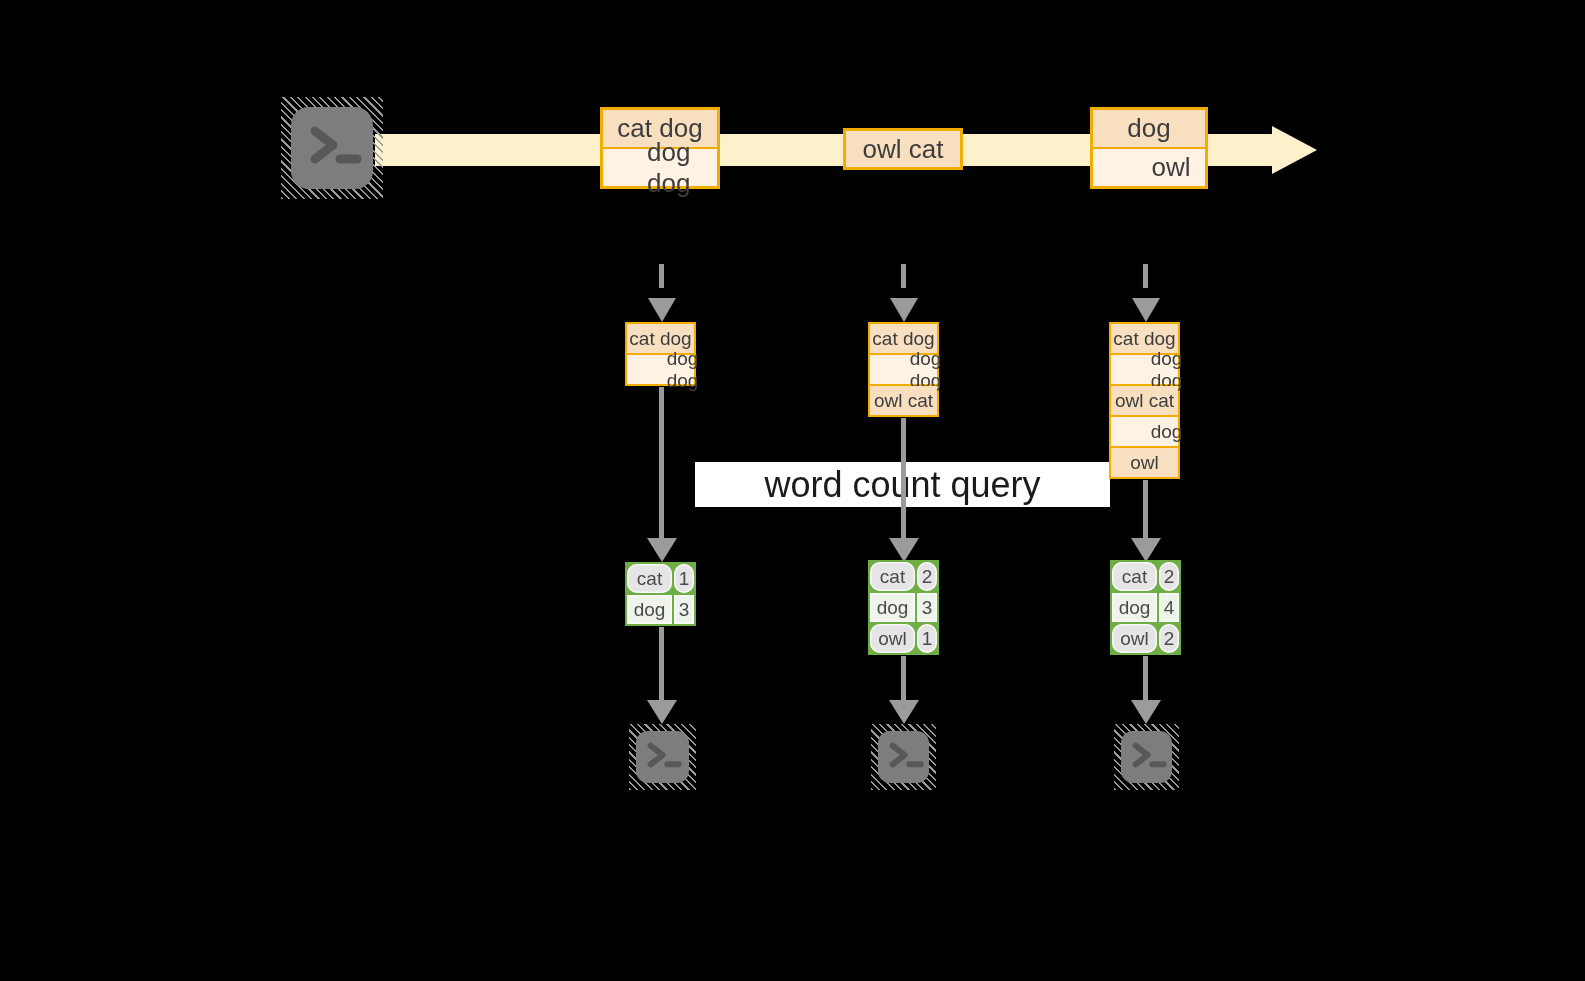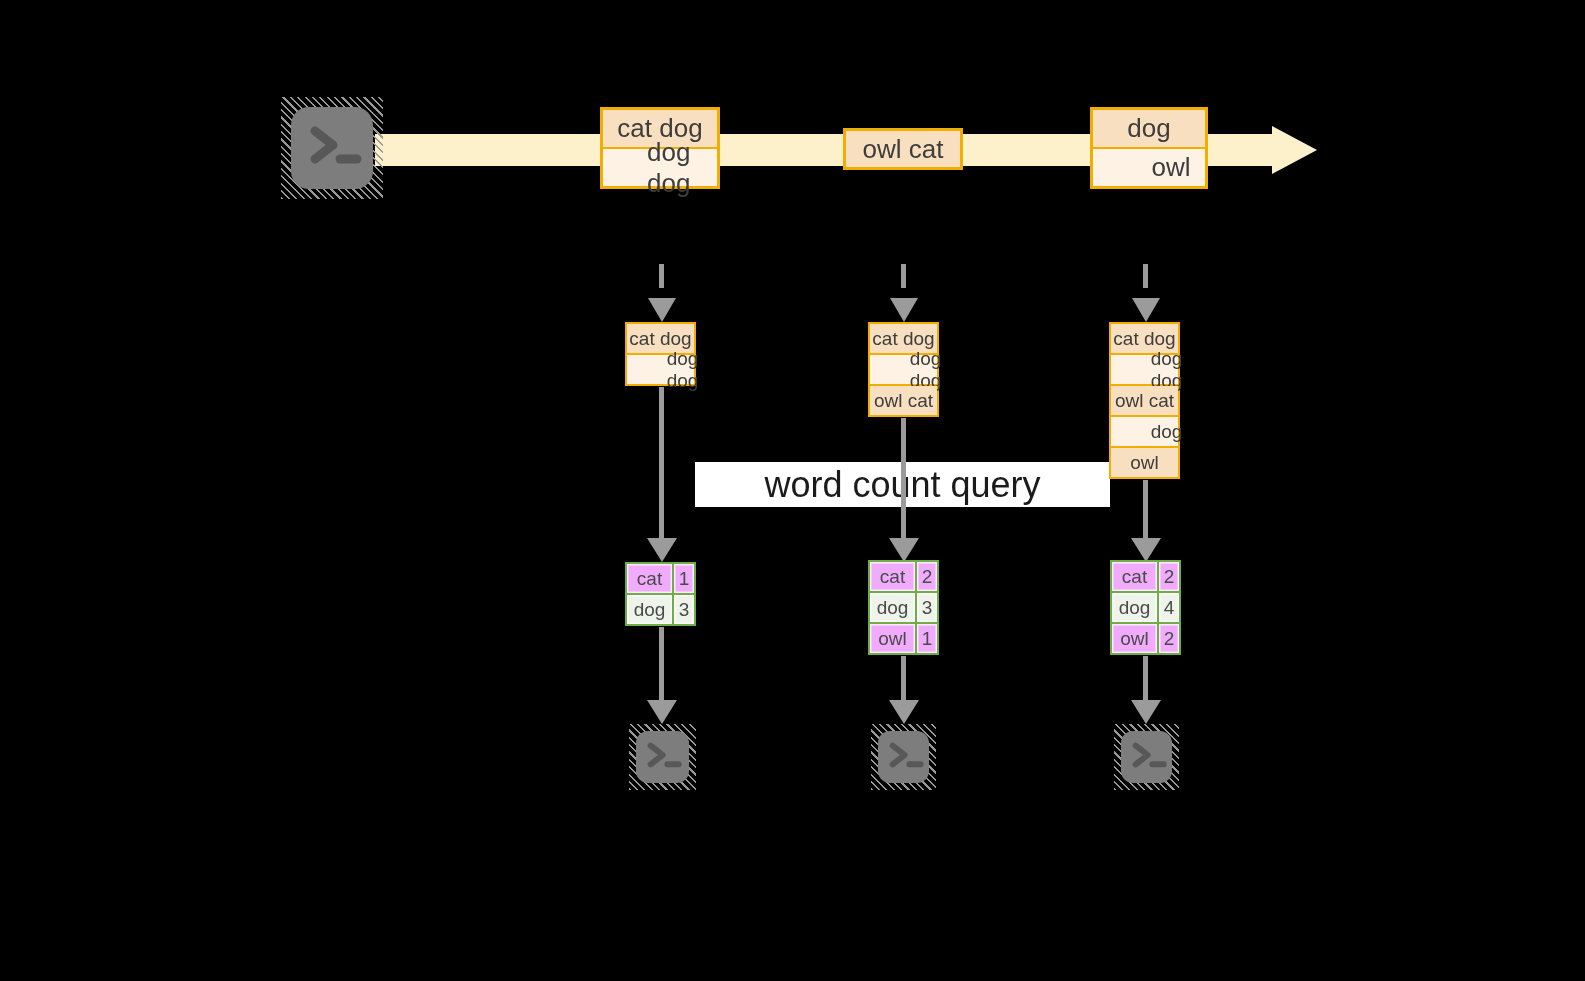--- a/index.html
+++ b/index.html
@@ -35,21 +35,21 @@
   .stack{position:absolute;z-index:6;border:2.5px solid #f2ae00;background:#f2ae00;
     width:67px;display:flex;flex-direction:column;gap:2px;}
   .scell{height:29px;display:flex;align-items:center;justify-content:center;
     font-size:19px;color:#3d3d3d;}
 
   
   .gtable{position:absolute;z-index:6;border:2.5px solid #6fae44;background:#6fae44;
     display:grid;grid-template-columns:45px 20px;gap:2px;}
   .gcell{height:29px;display:flex;align-items:center;justify-content:center;
     font-size:19px;color:#4a4a4a;box-shadow:inset 0 0 0 1.5px rgba(255,255,255,0.75);}
-  .godd{background:#f0abfc;}
+  .godd{background:#e5e5e5;border-radius:10px;}
   .geven{background:#eef4ea;}
 
   
   .vline{position:absolute;width:5px;background:#9b9b9b;z-index:5;}
   .head-down{position:absolute;width:0;height:0;z-index:5;
     border-left:15px solid transparent;border-right:15px solid transparent;border-top:24px solid #9b9b9b;}
   .dash-head{border-left:14px solid transparent;border-right:14px solid transparent;border-top:24px solid #9b9b9b;}
 
   
   .banner{position:absolute;left:695px;top:462px;width:415px;height:45px;background:#ffffff;z-index:4;

